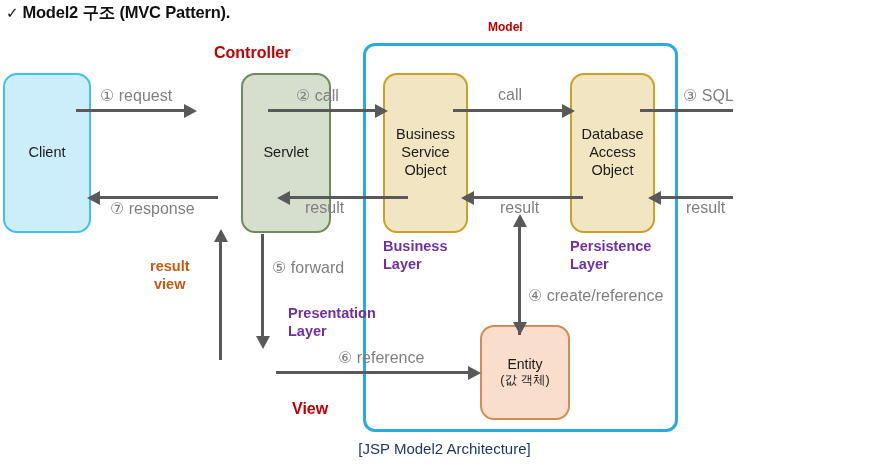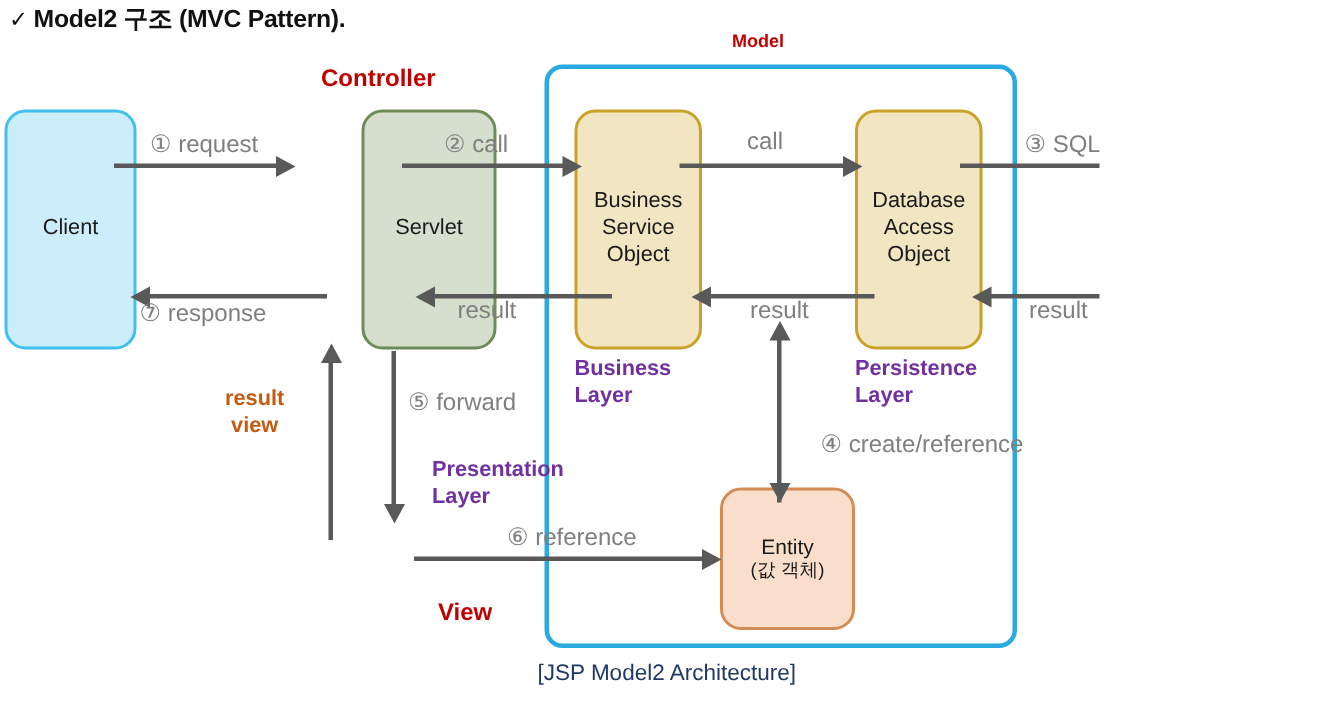--- a/index.html
+++ b/index.html
@@ -234,21 +234,21 @@
   <div class="abs hline" style="left:453px; top:109px; width:112px;"></div>
   <div class="abs head-r" style="left:562px; top:104px;"></div>
   <div class="abs arrow-label" style="left:498px; top:86px;">call</div>
 
   <div class="abs hline" style="left:640px; top:109px; width:120px;"></div>
   <div class="abs head-r" style="left:755px; top:104px;"></div>
   <div class="abs arrow-label" style="left:683px; top:86px;">③ SQL</div>
 
   <div class="abs hline" style="left:100px; top:196px; width:118px;"></div>
   <div class="abs head-l" style="left:87px; top:191px;"></div>
-  <div class="abs arrow-label" style="left:93px; top:199px;">⑦ response</div>
+  <div class="abs arrow-label" style="left:110px; top:199px;">⑦ response</div>
 
   <div class="abs hline" style="left:290px; top:196px; width:118px;"></div>
   <div class="abs head-l" style="left:277px; top:191px;"></div>
   <div class="abs arrow-label" style="left:305px; top:199px;">result</div>
 
   <div class="abs hline" style="left:473px; top:196px; width:110px;"></div>
   <div class="abs head-l" style="left:461px; top:191px;"></div>
   <div class="abs arrow-label" style="left:500px; top:199px;">result</div>
 
   <div class="abs hline" style="left:660px; top:196px; width:110px;"></div>
@@ -262,21 +262,21 @@
     <div>view</div>
   </div>
 
   <div class="abs vline" style="left:261px; top:234px; height:110px;"></div>
   <div class="abs head-d" style="left:256px; top:336px;"></div>
   <div class="abs arrow-label" style="left:272px; top:258px;">⑤ forward</div>
 
   <div class="abs vline" style="left:518px; top:225px; height:110px;"></div>
   <div class="abs head-u" style="left:513px; top:214px;"></div>
   <div class="abs head-d" style="left:513px; top:322px;"></div>
-  <div class="abs arrow-label" style="left:528px; top:286px;margin-left:19px;">④ create/reference</div>
+  <div class="abs arrow-label" style="left:528px; top:286px;">④ create/reference</div>
 
   <div class="abs hline" style="left:276px; top:371px; width:195px;"></div>
   <div class="abs head-r" style="left:468px; top:366px;"></div>
   <div class="abs arrow-label" style="left:338px; top:348px;">⑥ reference</div>
 
   <div class="abs layer-label" style="left:383px; top:238px;">
     <div>Business</div>
     <div>Layer</div>
   </div>
 

